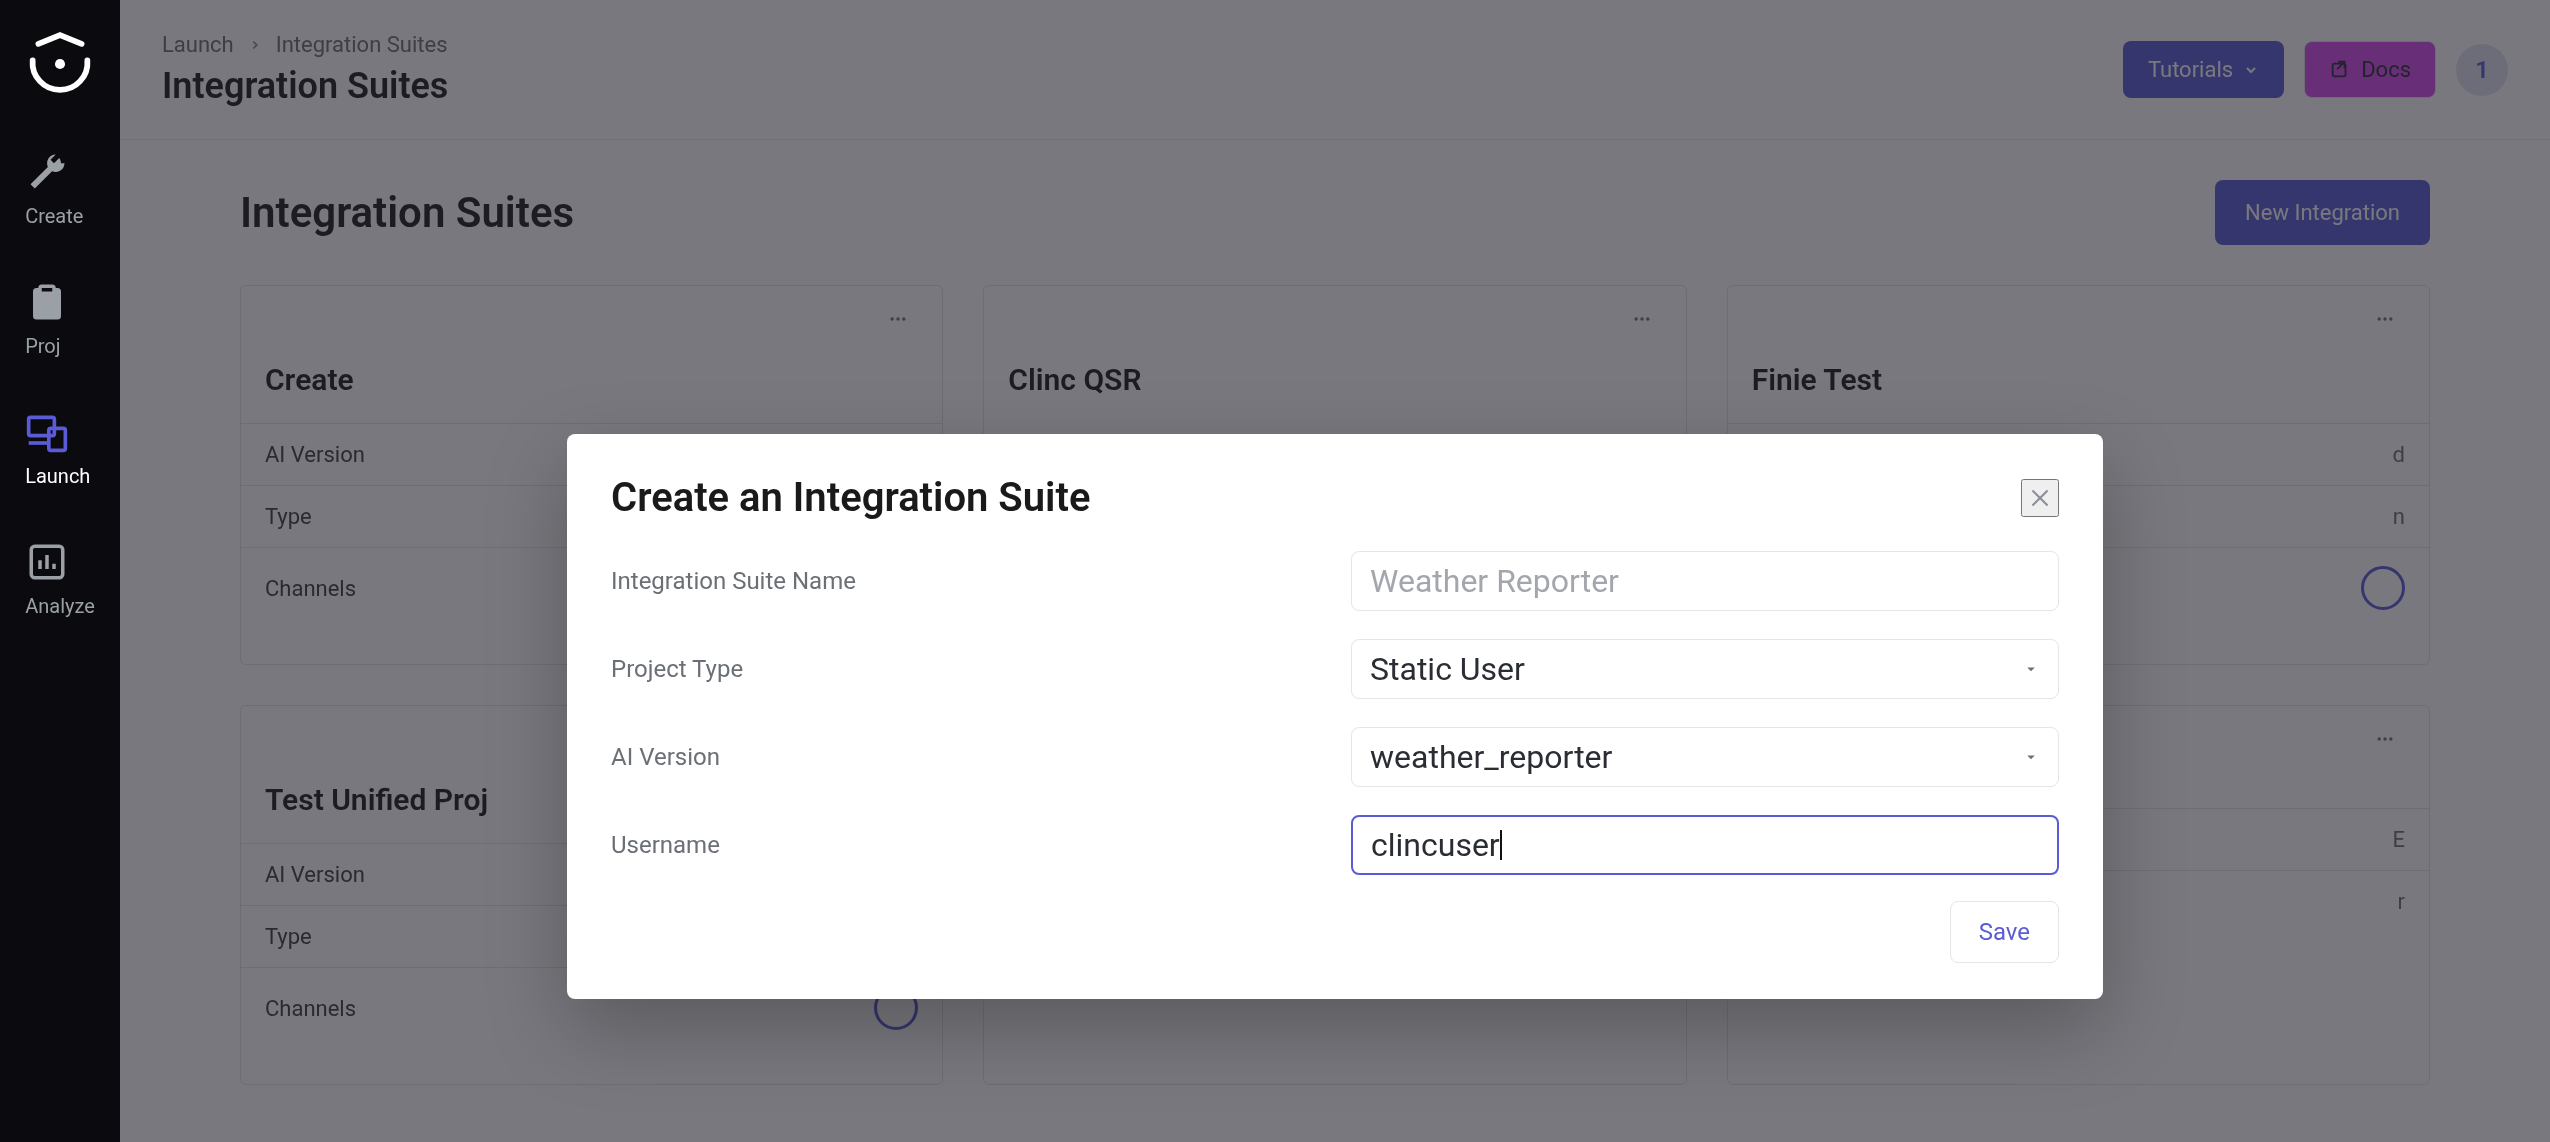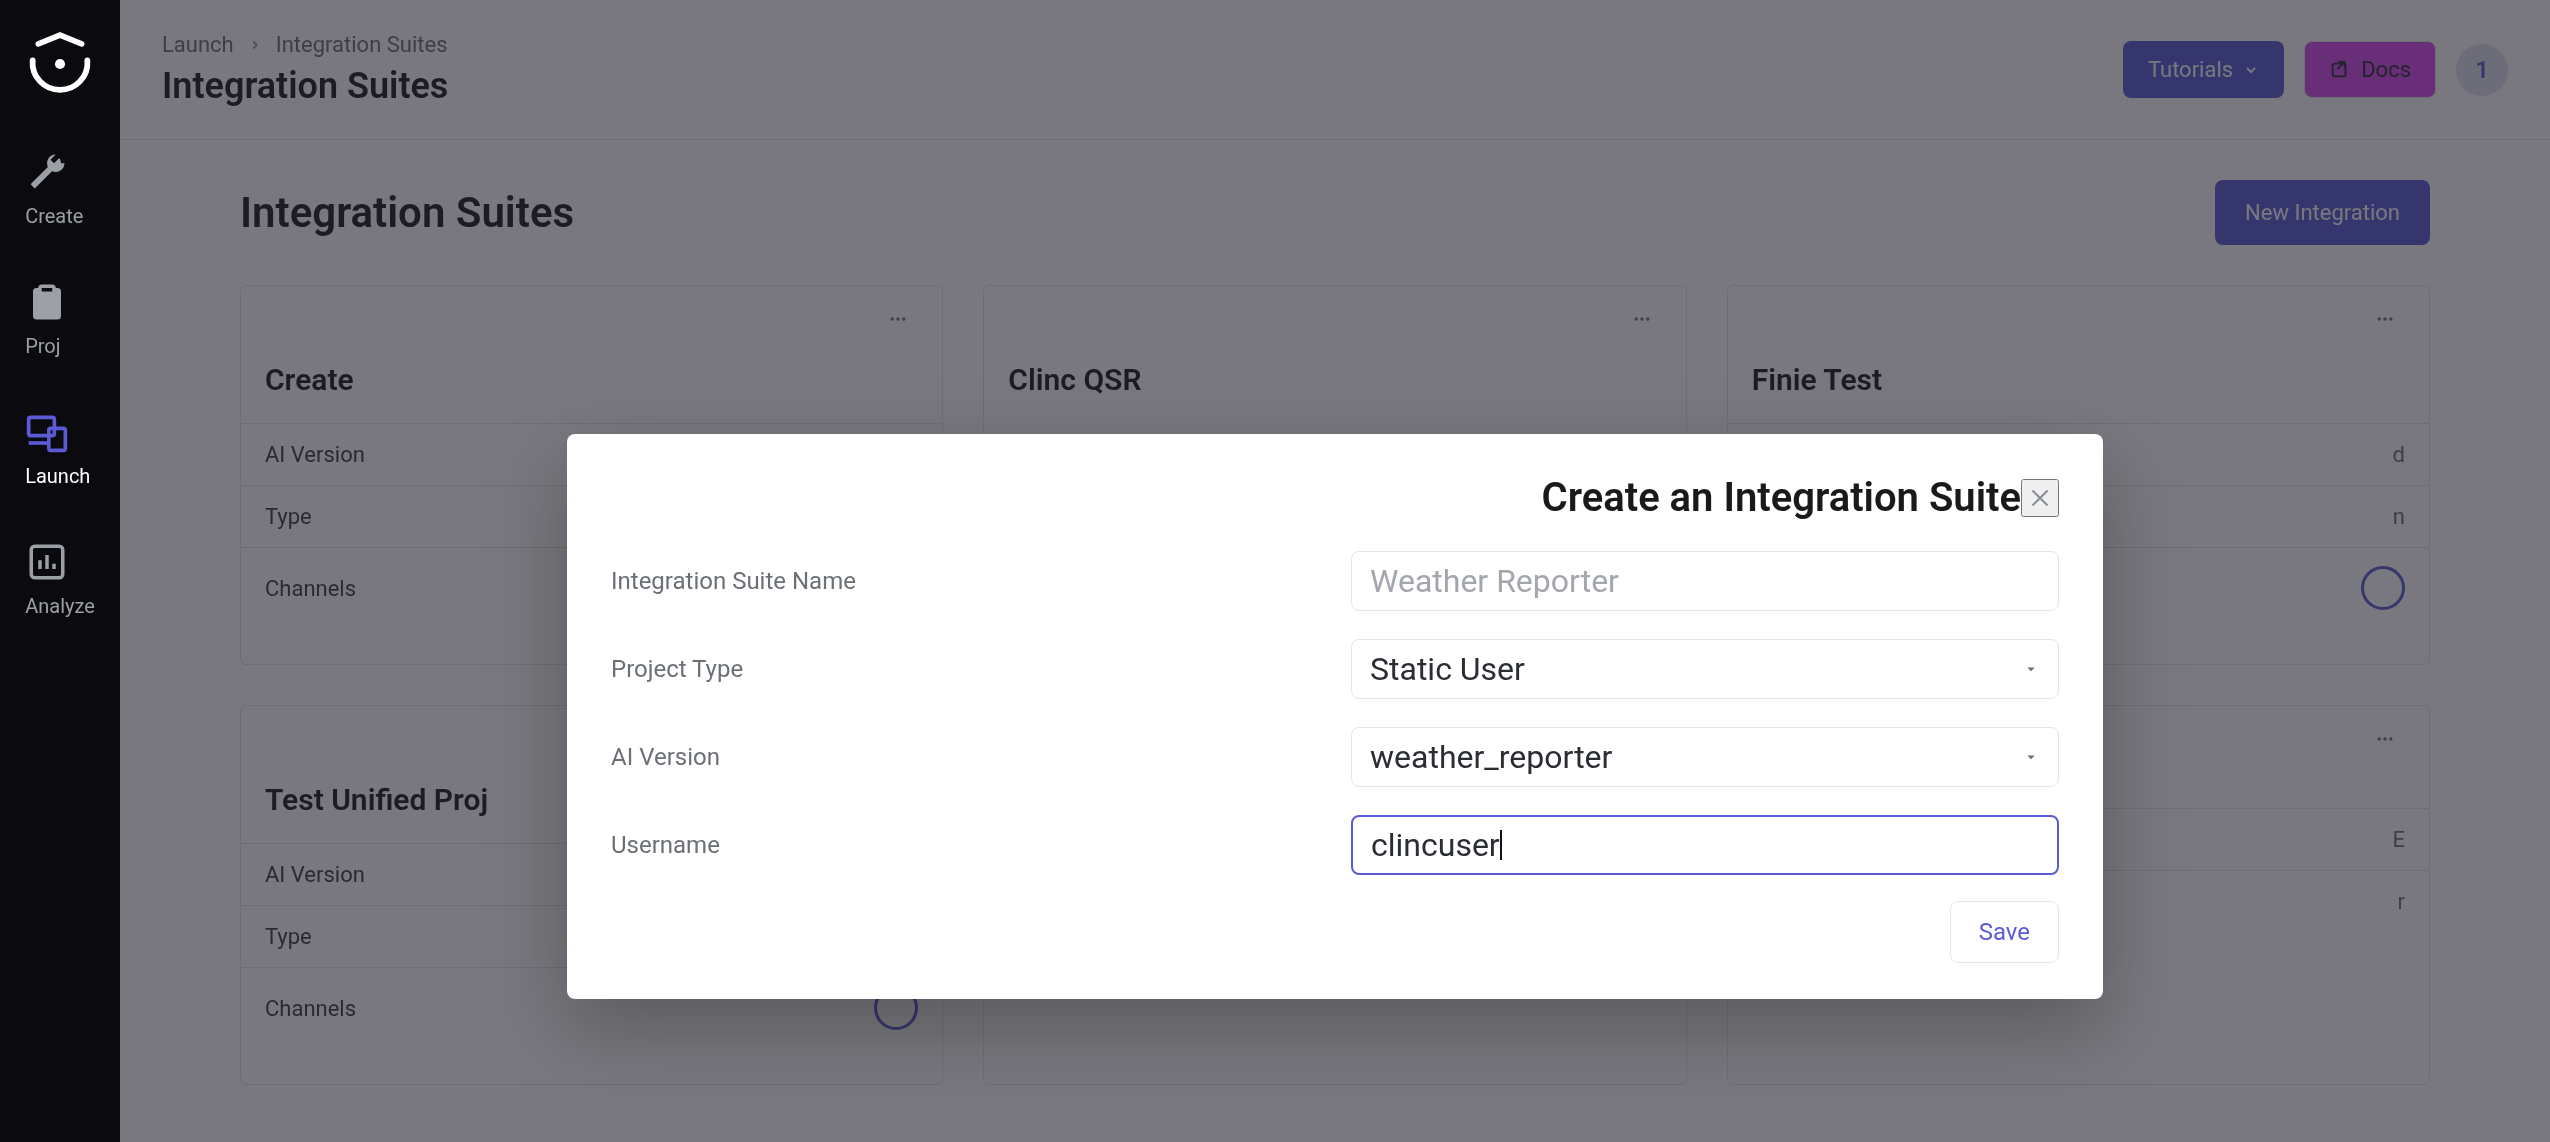--- a/index.html
+++ b/index.html
@@ -50,21 +50,21 @@
   .row .k{color:#3a3d42}
   .row .v{color:var(--muted)}
   .row:last-child{border-bottom:none}
   .channel-circle{width:44px;height:44px;border:3px solid var(--brand);border-radius:50%}
 
   
   .dim{position:absolute;inset:0;background:var(--dim);z-index:10}
 
   
   .modal{position:absolute;z-index:20;top:434px;left:50%;transform:translate(-50%,0);width:1536px;background:#fff;border-radius:8px;box-shadow:0 30px 80px rgba(0,0,0,0.25);padding:40px 44px 36px 44px}
-  .modal-head{display:flex;align-items:center;justify-content:flex-end}
+  .modal-head{display:flex;align-items:center;justify-content:space-between}
   .modal-title{font-size:40px;font-weight:600}
   .close{width:38px;height:38px;display:inline-flex;align-items:center;justify-content:center;color:#8a8f98}
   .form{margin-top:30px;display:grid;grid-template-columns:720px 1fr;row-gap:28px;column-gap:20px;align-items:center}
   .field-label{font-size:24px;color:var(--muted)}
   .input, .select{width:100%;height:60px;border:1px solid var(--border);border-radius:8px;font-size:32px;padding:0 18px;background:#fff;color:#2a2d33}
   .input::placeholder{color:#a3a7ad}
   .select{display:flex;align-items:center;justify-content:space-between}
   .select .sel-text{color:#2a2d33}
   .focused{border:2px solid var(--brand);outline:none}
   .spellcheck{text-decoration-style:wavy;text-decoration-color:#e14747;-webkit-text-decoration-style:wavy}

